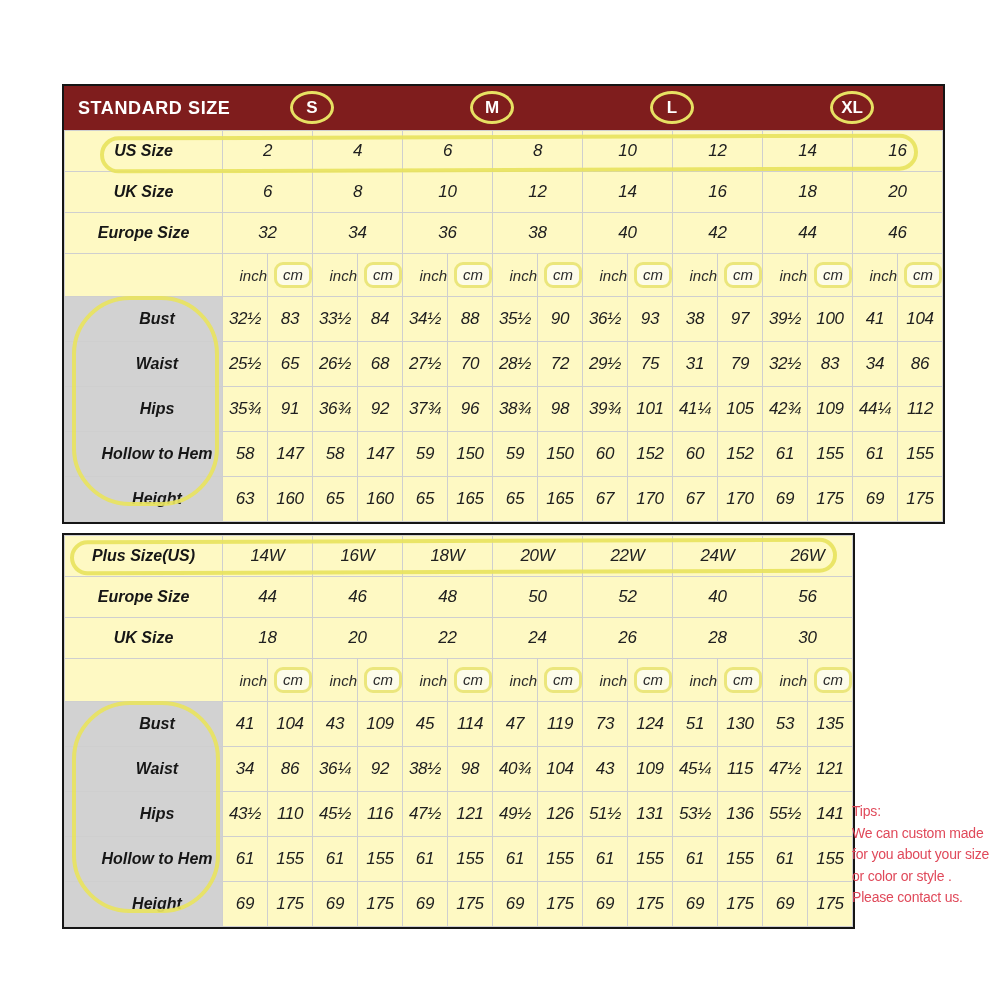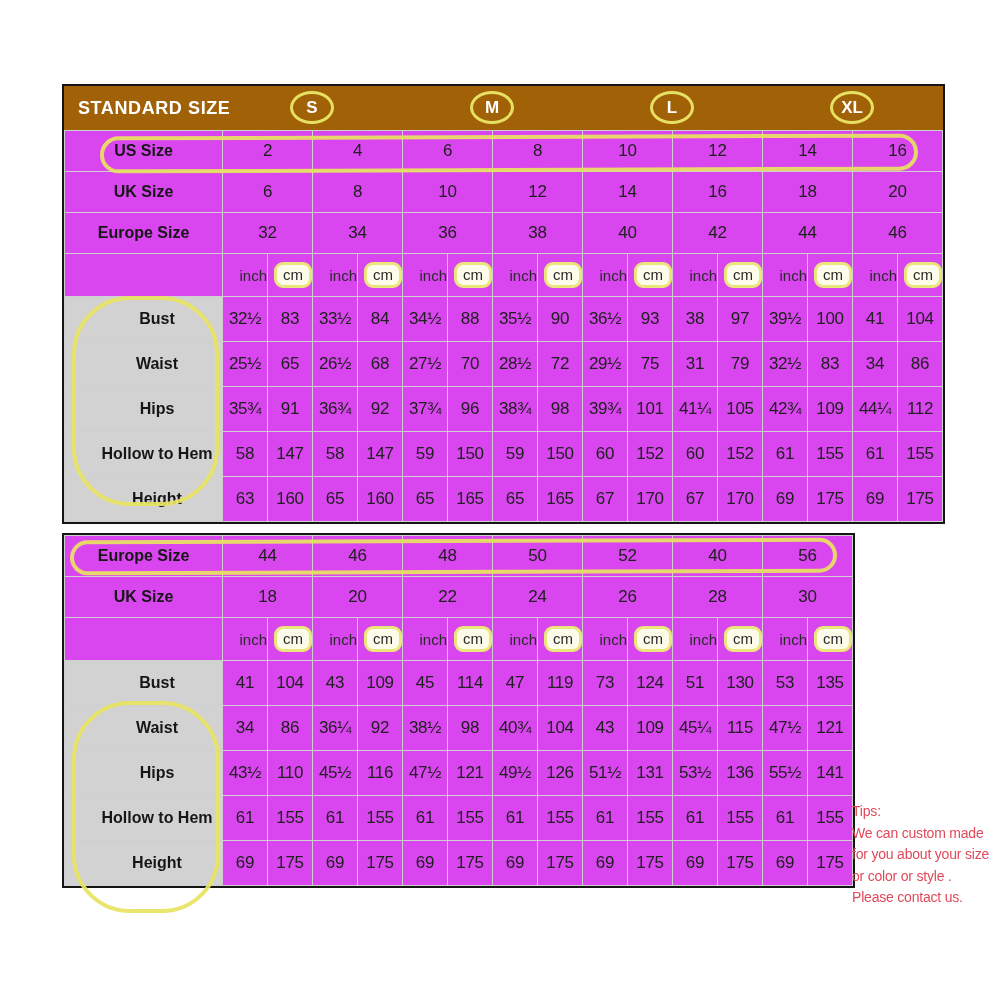--- a/index.html
+++ b/index.html
@@ -9,37 +9,37 @@
     -webkit-font-smoothing:antialiased;
   }
   .table-wrap{
     position:absolute;border:2px solid #151515;background:#fff;
   }
   #t1{left:62px;top:84px;}
   #t2{left:62px;top:533px;}
 
   
   .bar{
-    position:relative;height:44px;background:#a16207;display:flex;align-items:center;
+    position:relative;height:44px;background:#7f1d1d;display:flex;align-items:center;
   }
   .bar-title{
     color:#ffffff;font-weight:bold;font-size:18px;letter-spacing:.6px;padding-left:14px;
     font-stretch:condensed;
   }
   .size-oval{
     position:absolute;top:5px;width:44px;height:33px;border:3px solid #e7e163;
     border-radius:50%;display:flex;align-items:center;justify-content:center;
     color:#fff;font-weight:bold;font-size:17px;box-sizing:border-box;
   }
   .size-oval.p0{left:226px;}
   .size-oval.p1{left:406px;}
   .size-oval.p2{left:586px;}
   .size-oval.p3{left:766px;}
 
-  table{border-collapse:collapse;table-layout:fixed;background:#d946ef;}
+  table{border-collapse:collapse;table-layout:fixed;background:#fef9c3;font-style:italic;}
   td{
     border:1px solid #cfcfcf;text-align:center;vertical-align:middle;
     color:#202020;padding:0;overflow:hidden;
   }
   .size-row td{height:40px;}
   .unit-row td{height:42px;}
   .meas-row td{height:44px;}
   td.lbl{font-weight:bold;font-size:16px;color:#161616;}
   td.gray{background:#d2d2d2;padding-left:27px;}
   td.num{font-size:17px;font-weight:400;letter-spacing:-0.3px;}
@@ -273,20 +273,30 @@
         <col style="width: 45px;">
         <col style="width: 45px;">
         <col style="width: 45px;">
         <col style="width: 45px;">
         <col style="width: 45px;">
         <col style="width: 45px;">
         <col style="width: 45px;">
       </colgroup>
     <tbody>
         <tr class="size-row">
+          <td class="lbl">Plus Size(US)</td>
+          <td class="num" colspan="2">14W</td>
+          <td class="num" colspan="2">16W</td>
+          <td class="num" colspan="2">18W</td>
+          <td class="num" colspan="2">20W</td>
+          <td class="num" colspan="2">22W</td>
+          <td class="num" colspan="2">24W</td>
+          <td class="num" colspan="2">26W</td>
+        </tr>
+        <tr class="size-row">
           <td class="lbl">Europe Size</td>
           <td class="num" colspan="2">44</td>
           <td class="num" colspan="2">46</td>
           <td class="num" colspan="2">48</td>
           <td class="num" colspan="2">50</td>
           <td class="num" colspan="2">52</td>
           <td class="num" colspan="2">40</td>
           <td class="num" colspan="2">56</td>
         </tr>
         <tr class="size-row">

